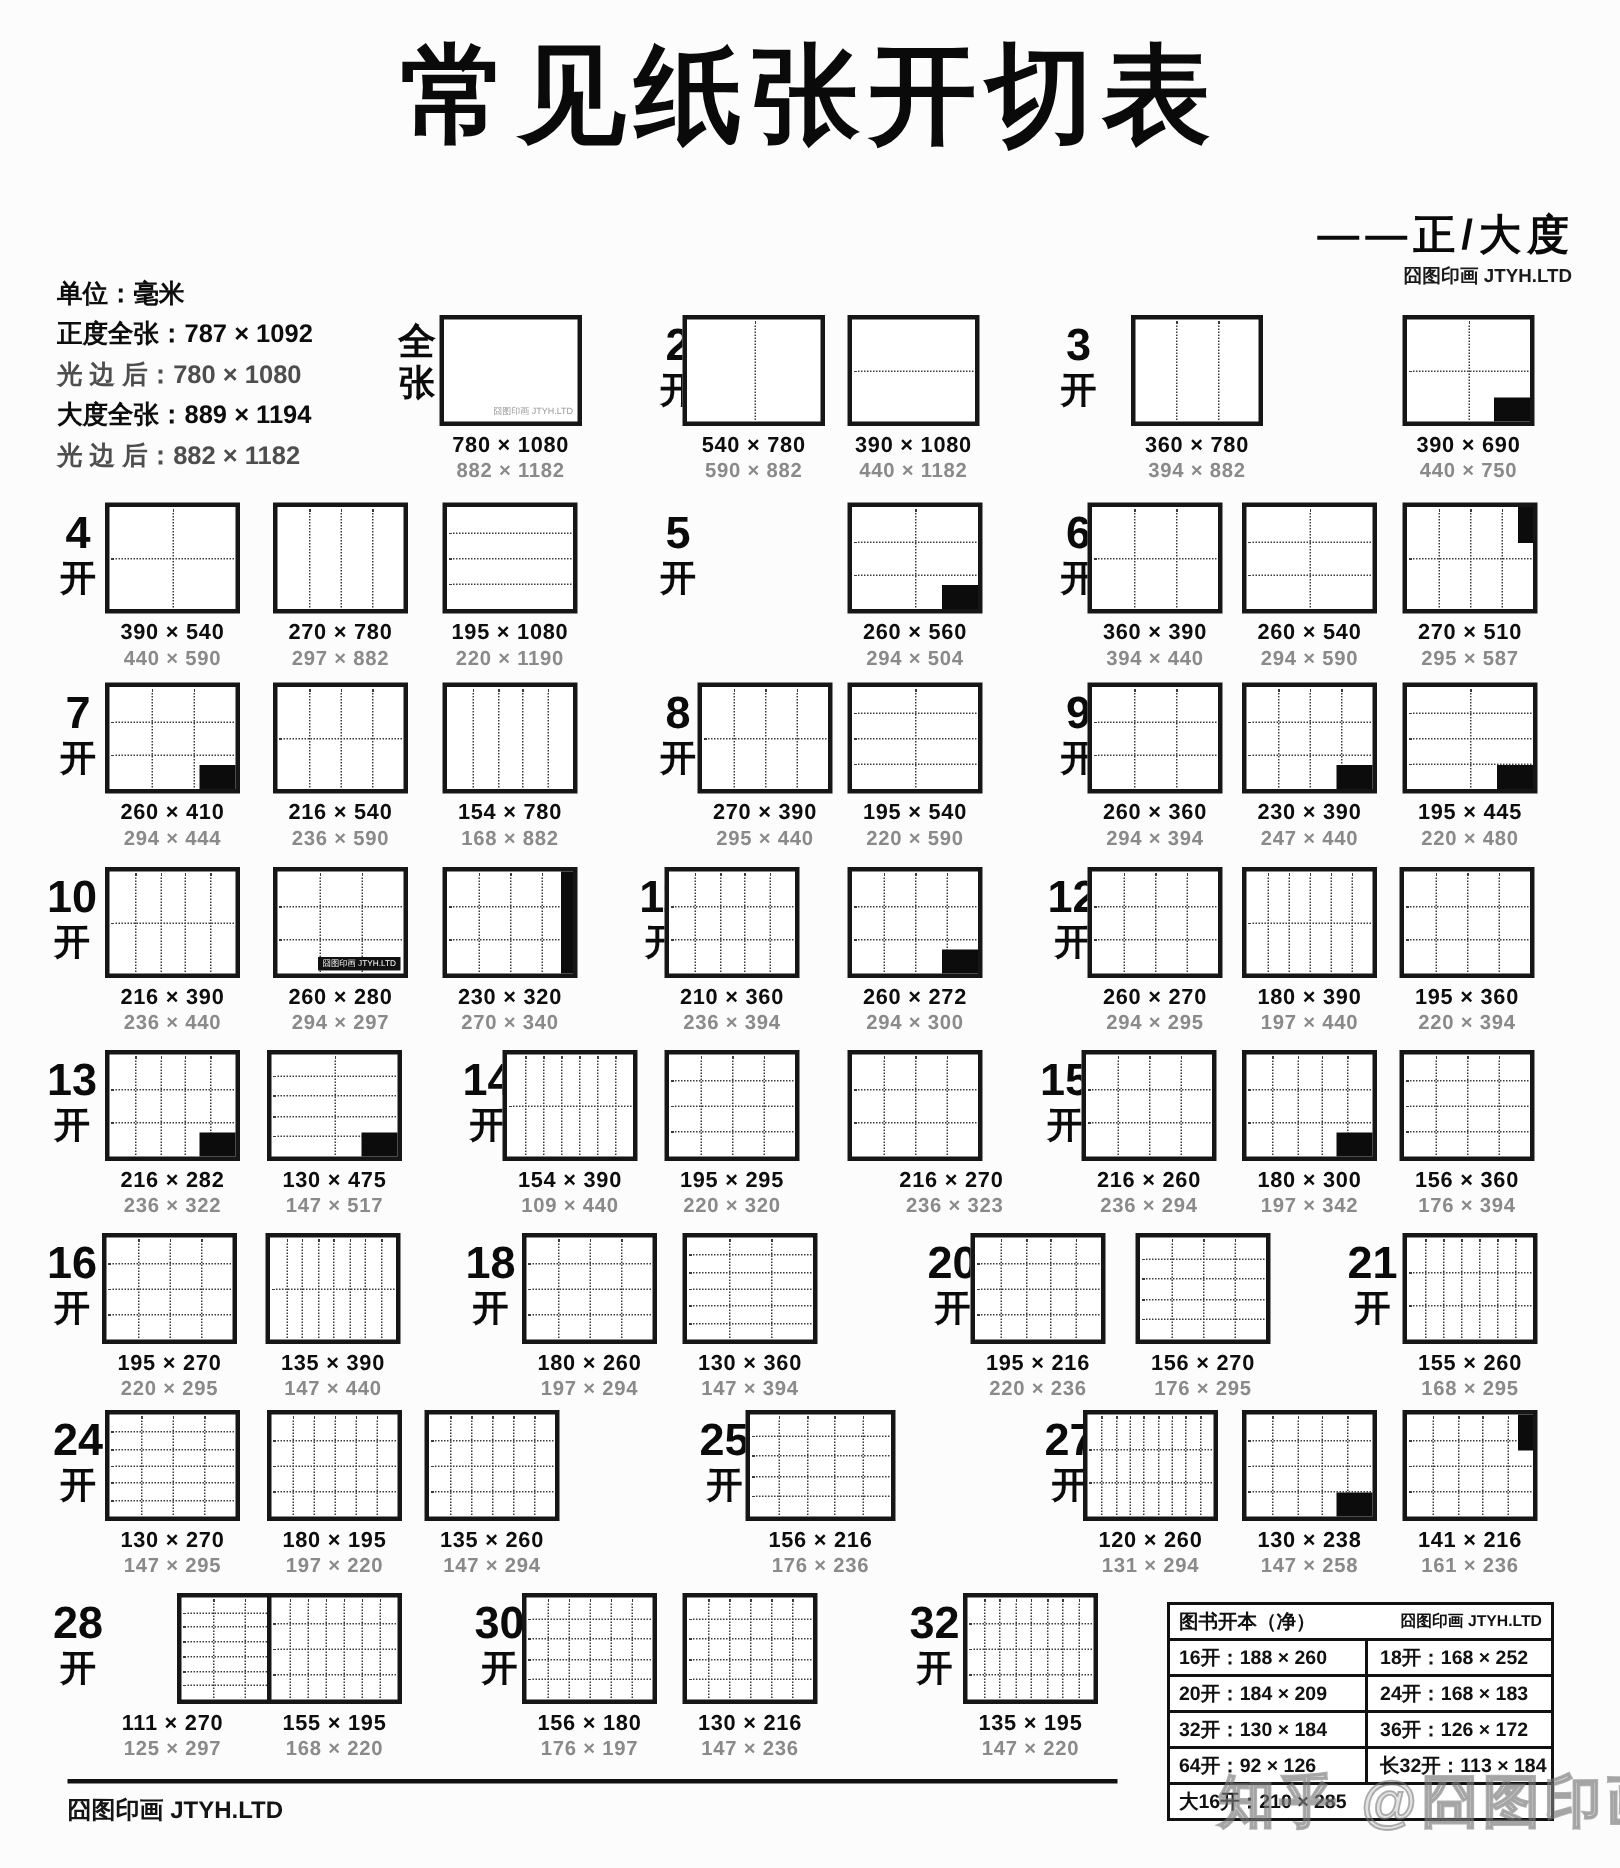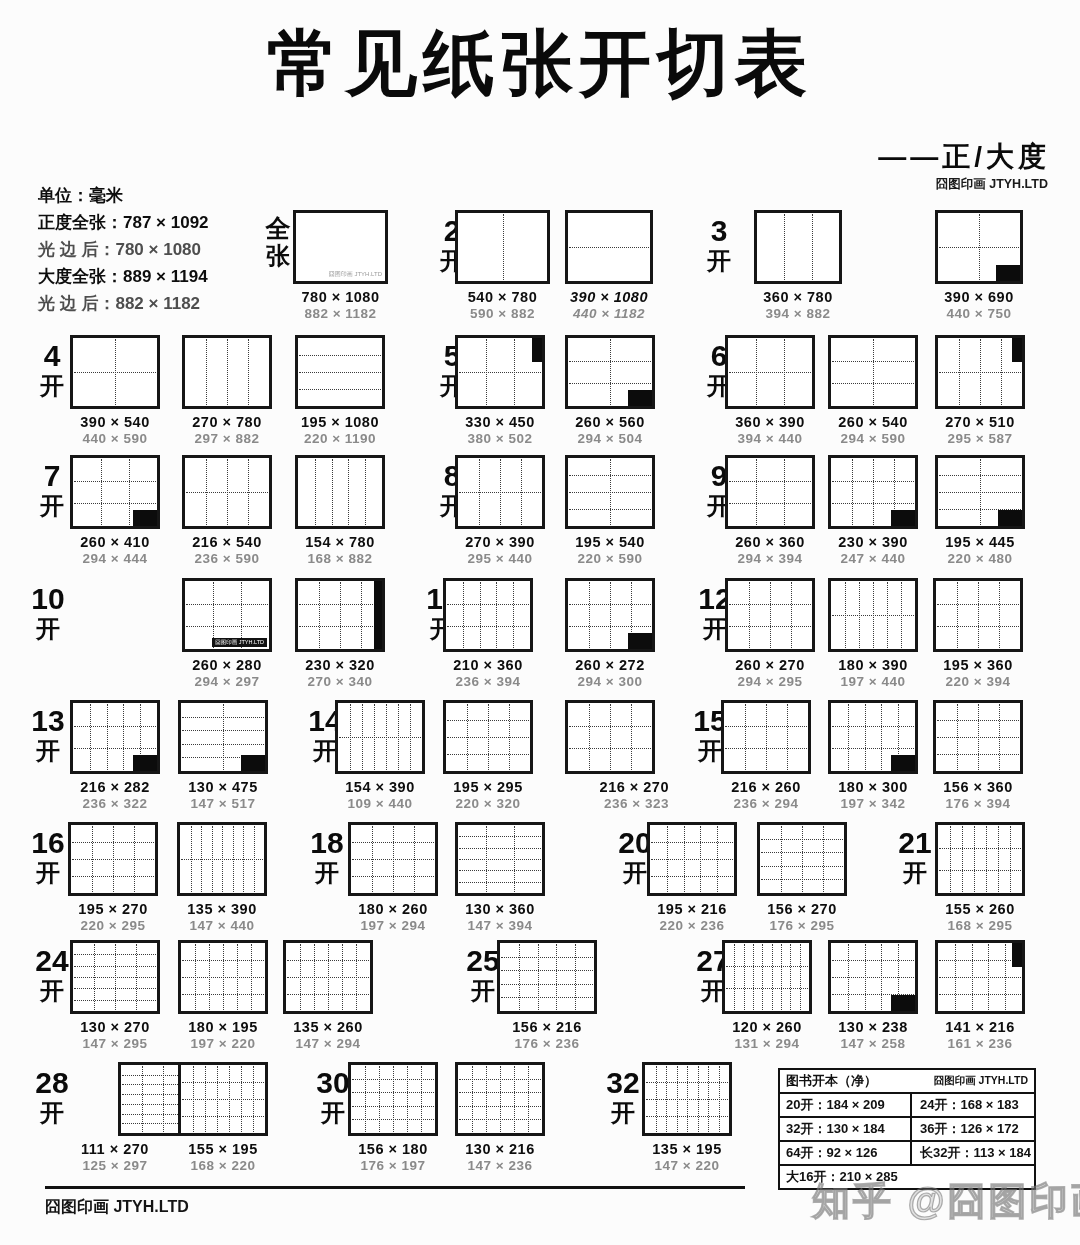--- a/index.html
+++ b/index.html
@@ -96,21 +96,21 @@
         </div>
         <div class="cap" style="width: 123px; left: -14px;">
           <div class="cap1">540 × 780</div>
           <div class="cap2">590 × 882</div>
         </div>
       </div>
       <div class="cell" style="left: 565px; top: 210px; width: 88px;">
         <div class="pbox" style="width: 88px;">
           <div class="hl" style="top: 50%;"></div>
         </div>
-        <div class="cap" style="width: 116px; left: -14px; font-style: italic;">
+        <div class="cap" style="width: 116px; left: -14px;">
           <div class="cap1">390 × 1080</div>
           <div class="cap2">440 × 1182</div>
         </div>
       </div>
       <div class="kai-label" style="left: 697px; top: 216px;">
         <span class="kt">3</span>
         <span class="kb">开</span>
       </div>
       <div class="cell" style="left: 754px; top: 210px; width: 88px;">
         <div class="pbox" style="width: 88px;">
@@ -165,32 +165,20 @@
           <div class="hl" style="top: 75%;"></div>
         </div>
         <div class="cap" style="width: 118px; left: -14px;">
           <div class="cap1">195 × 1080</div>
           <div class="cap2">220 × 1190</div>
         </div>
       </div>
       <div class="kai-label" style="left: 430px; top: 341px;">
         <span class="kt">5</span>
         <span class="kb">开</span>
-      </div>
-      <div class="cell" style="left: 455px; top: 335px; width: 90px;">
-        <div class="pbox" style="width: 90px;">
-          <div class="vl" style="left: 33.3333%;"></div>
-          <div class="vl" style="left: 66.6667%;"></div>
-          <div class="hl" style="top: 50%;"></div>
-          <div class="waste-tr"></div>
-        </div>
-        <div class="cap" style="width: 118px; left: -14px;">
-          <div class="cap1">330 × 450</div>
-          <div class="cap2">380 × 502</div>
-        </div>
       </div>
       <div class="cell" style="left: 565px; top: 335px; width: 90px;">
         <div class="pbox" style="width: 90px;">
           <div class="vl" style="left: 50%;"></div>
           <div class="hl" style="top: 33.3333%;"></div>
           <div class="hl" style="top: 66.6667%;"></div>
           <div class="waste-br"></div>
         </div>
         <div class="cap" style="width: 118px; left: -14px;">
           <div class="cap1">260 × 560</div>
@@ -274,21 +262,21 @@
         </div>
         <div class="cap" style="width: 118px; left: -14px;">
           <div class="cap1">154 × 780</div>
           <div class="cap2">168 × 882</div>
         </div>
       </div>
       <div class="kai-label" style="left: 430px; top: 461px;">
         <span class="kt">8</span>
         <span class="kb">开</span>
       </div>
-      <div class="cell" style="left: 455px; top: 455px; width: 92px;">
+      <div class="cell" style="left: 465px; top: 455px; width: 92px;">
         <div class="pbox" style="width: 90px;">
           <div class="vl" style="left: 25%;"></div>
           <div class="vl" style="left: 50%;"></div>
           <div class="vl" style="left: 75%;"></div>
           <div class="hl" style="top: 50%;"></div>
         </div>
         <div class="cap" style="width: 118px; left: -14px;">
           <div class="cap1">270 × 390</div>
           <div class="cap2">295 × 440</div>
         </div>
@@ -344,20 +332,33 @@
           <div class="waste-br"></div>
         </div>
         <div class="cap" style="width: 118px; left: -14px;">
           <div class="cap1">195 × 445</div>
           <div class="cap2">220 × 480</div>
         </div>
       </div>
       <div class="kai-label" style="left: 26px; top: 584px;">
         <span class="kt">10</span>
         <span class="kb">开</span>
+      </div>
+      <div class="cell" style="left: 70px; top: 578px; width: 90px;">
+        <div class="pbox" style="width: 90px;">
+          <div class="vl" style="left: 20%;"></div>
+          <div class="vl" style="left: 40%;"></div>
+          <div class="vl" style="left: 60%;"></div>
+          <div class="vl" style="left: 80%;"></div>
+          <div class="hl" style="top: 50%;"></div>
+        </div>
+        <div class="cap" style="width: 118px; left: -14px;">
+          <div class="cap1">216 × 390</div>
+          <div class="cap2">236 × 440</div>
+        </div>
       </div>
       <div class="cell" style="left: 182px; top: 578px; width: 90px;">
         <div class="pbox" style="width: 90px;">
           <div class="vl" style="left: 33.3333%;"></div>
           <div class="vl" style="left: 66.6667%;"></div>
           <div class="hl" style="top: 33.3333%;"></div>
           <div class="hl" style="top: 66.6667%;"></div>
           <div class="wm-black">囧图印画 JTYH.LTD</div>
         </div>
         <div class="cap" style="width: 118px; left: -14px;">
@@ -927,20 +928,24 @@
       </div>
     </div>
 
   <div class="book-table">
     <div class="bt-header">
       <span>图书开本（净）</span>
       <span class="bt-brand">囧图印画 JTYH.LTD</span>
     </div>
     <div id="bt-rows">
         <div class="bt-row">
+          <span class="bt-cell-l with-div">16开：188 × 260</span>
+          <span class="bt-cell-r">18开：168 × 252</span>
+        </div>
+        <div class="bt-row">
           <span class="bt-cell-l with-div">20开：184 × 209</span>
           <span class="bt-cell-r">24开：168 × 183</span>
         </div>
         <div class="bt-row">
           <span class="bt-cell-l with-div">32开：130 × 184</span>
           <span class="bt-cell-r">36开：126 × 172</span>
         </div>
         <div class="bt-row">
           <span class="bt-cell-l with-div">64开：92 × 126</span>
           <span class="bt-cell-r">长32开：113 × 184</span>

